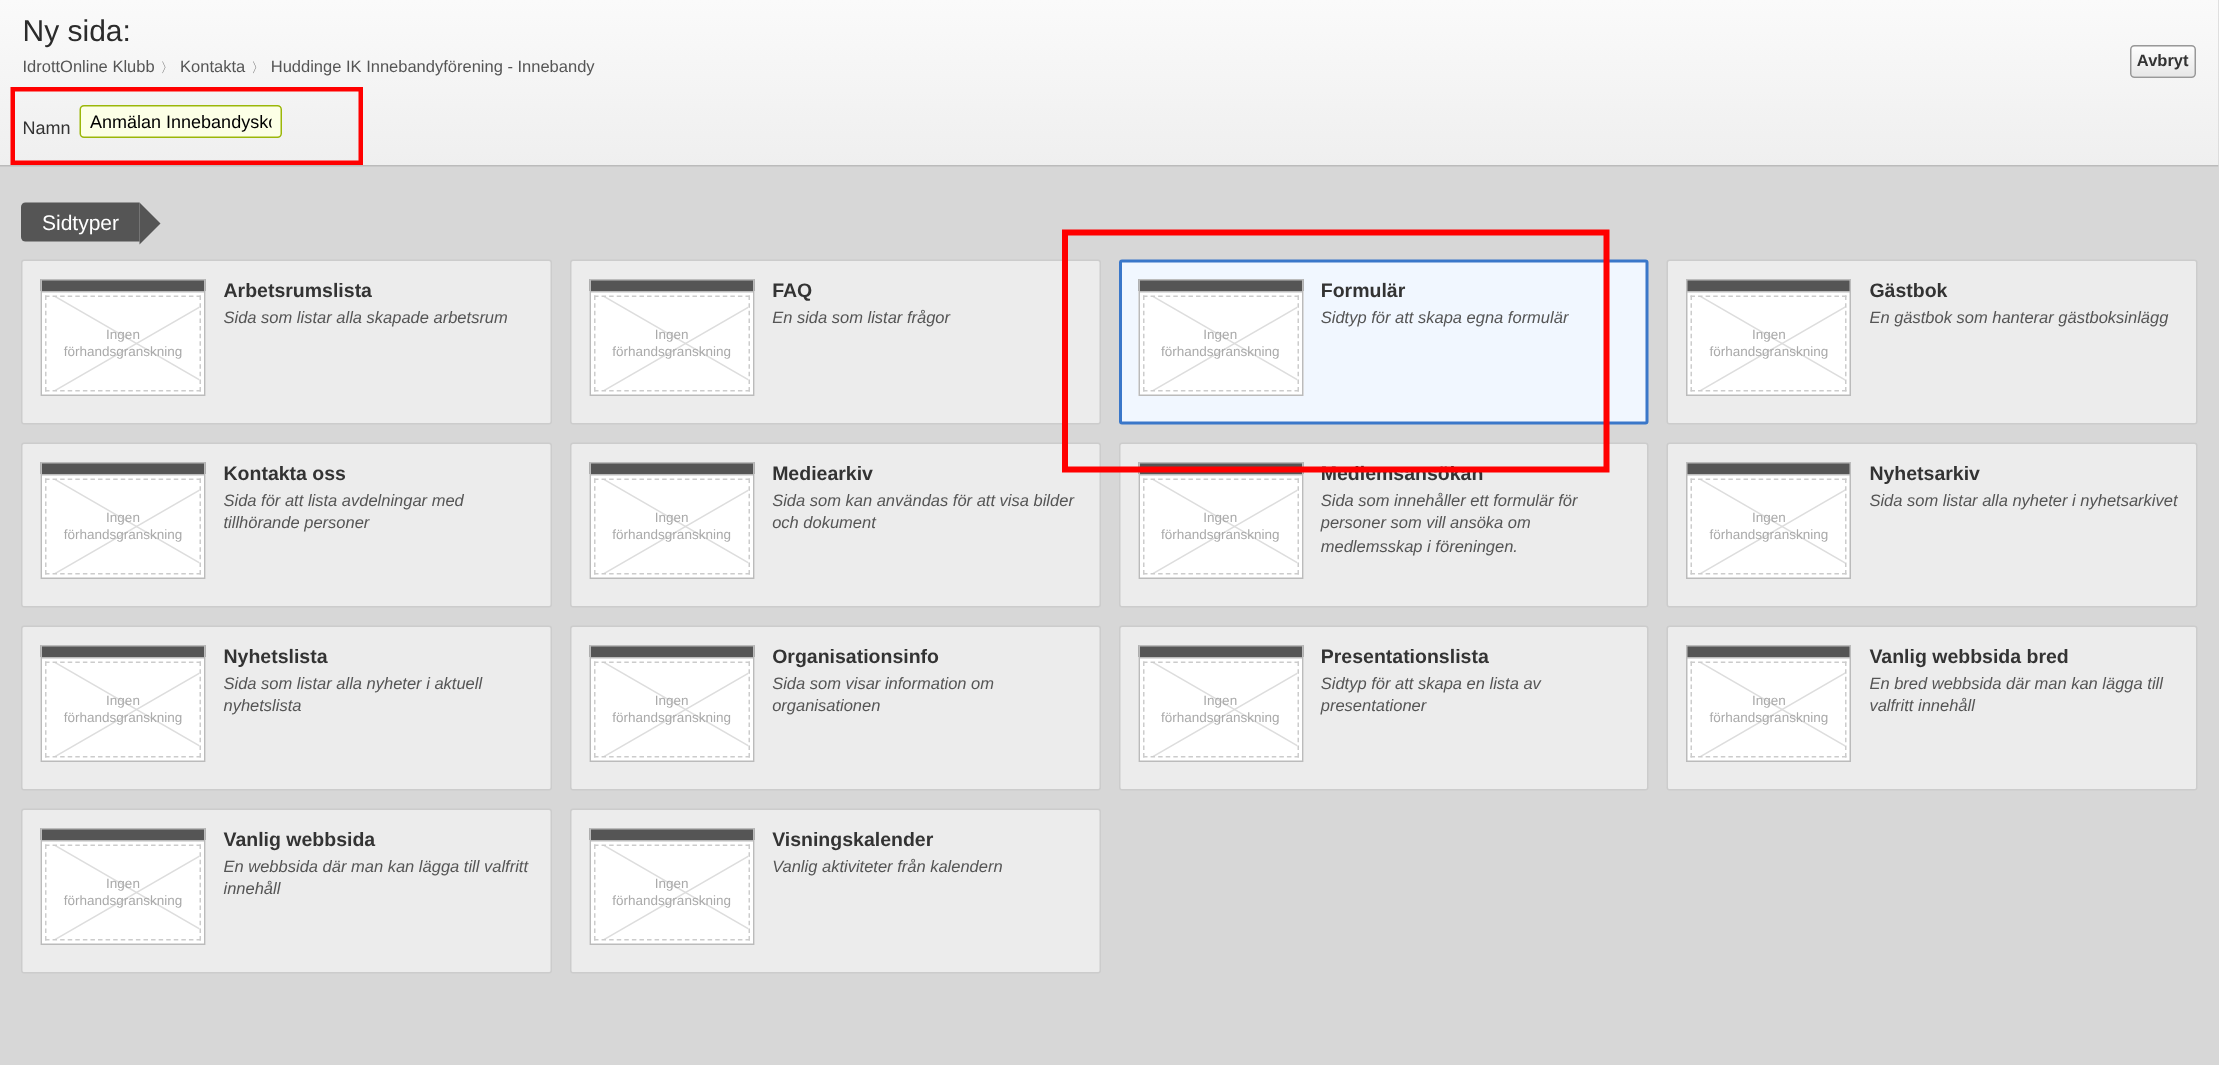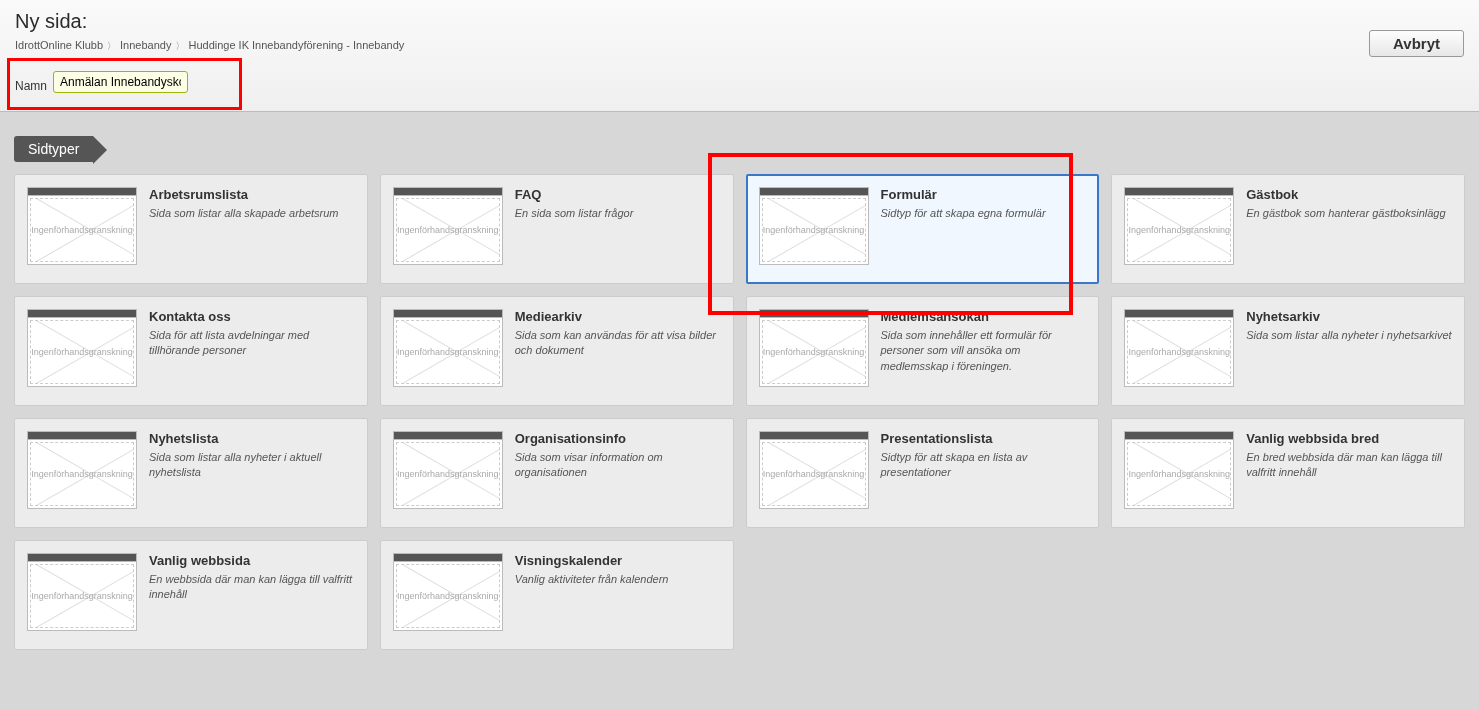--- a/index.html
+++ b/index.html
@@ -47,22 +47,22 @@
     width: 135px;
     font-family: inherit;
   }
   .abort-button {
     position: absolute;
     right: 15px;
     top: 30px;
     background: linear-gradient(#fdfdfd, #e7e7e7);
     border: 1px solid #999;
     border-radius: 3px;
-    padding: 4px 23px;
-    font-size: 15px;
+    padding: 4px 4px;
+    font-size: 11px;
     font-weight: bold;
     color: #333;
     cursor: pointer;
     font-family: inherit;
   }
   .highlight-name {
     position: absolute;
     border: 3px solid red;
     left: 7px;
     top: 58px;
@@ -139,20 +139,21 @@
     background: #fff;
     height: 70px;
     position: relative;
     text-align: center;
     padding: 2px;
   }
   .thumb-inner {
     border: 1px dashed #ccc;
     height: 100%;
     display: flex;
+    flex-direction: column;
     align-items: center;
     justify-content: center;
     font-size: 9px;
     color: #aaa;
     position: relative;
     overflow: hidden;
   }
   .thumb-inner::before {
     content: "";
     position: absolute;
@@ -184,21 +185,21 @@
     color: #555;
     line-height: 1.4;
     font-style: italic;
   }
 </style>
 </head>
 <body>
 
 <div class="header-panel">
   <h1 class="page-title">Ny sida:</h1>
-  <div class="breadcrumbs" id="breadcrumbs"><span>IdrottOnline Klubb</span><span class="sep"></span><span>Innebandy</span><span class="sep"></span><span>Huddinge IK Innebandyförening - Innebandy</span></div>
+  <div class="breadcrumbs" id="breadcrumbs"><span>IdrottOnline Klubb</span><span class="sep"></span><span>Kontakta</span><span class="sep"></span><span>Huddinge IK Innebandyförening - Innebandy</span></div>
   <div class="name-row">
     <label class="name-label">Namn</label>
     <input class="name-input" type="text" value="Anmälan Innebandyskola" style="">
   </div>
   <button class="abort-button">Avbryt</button>
   <div class="highlight-name"></div>
 </div>
 
 <div class="content">
   <div class="section-label">Sidtyper</div>

